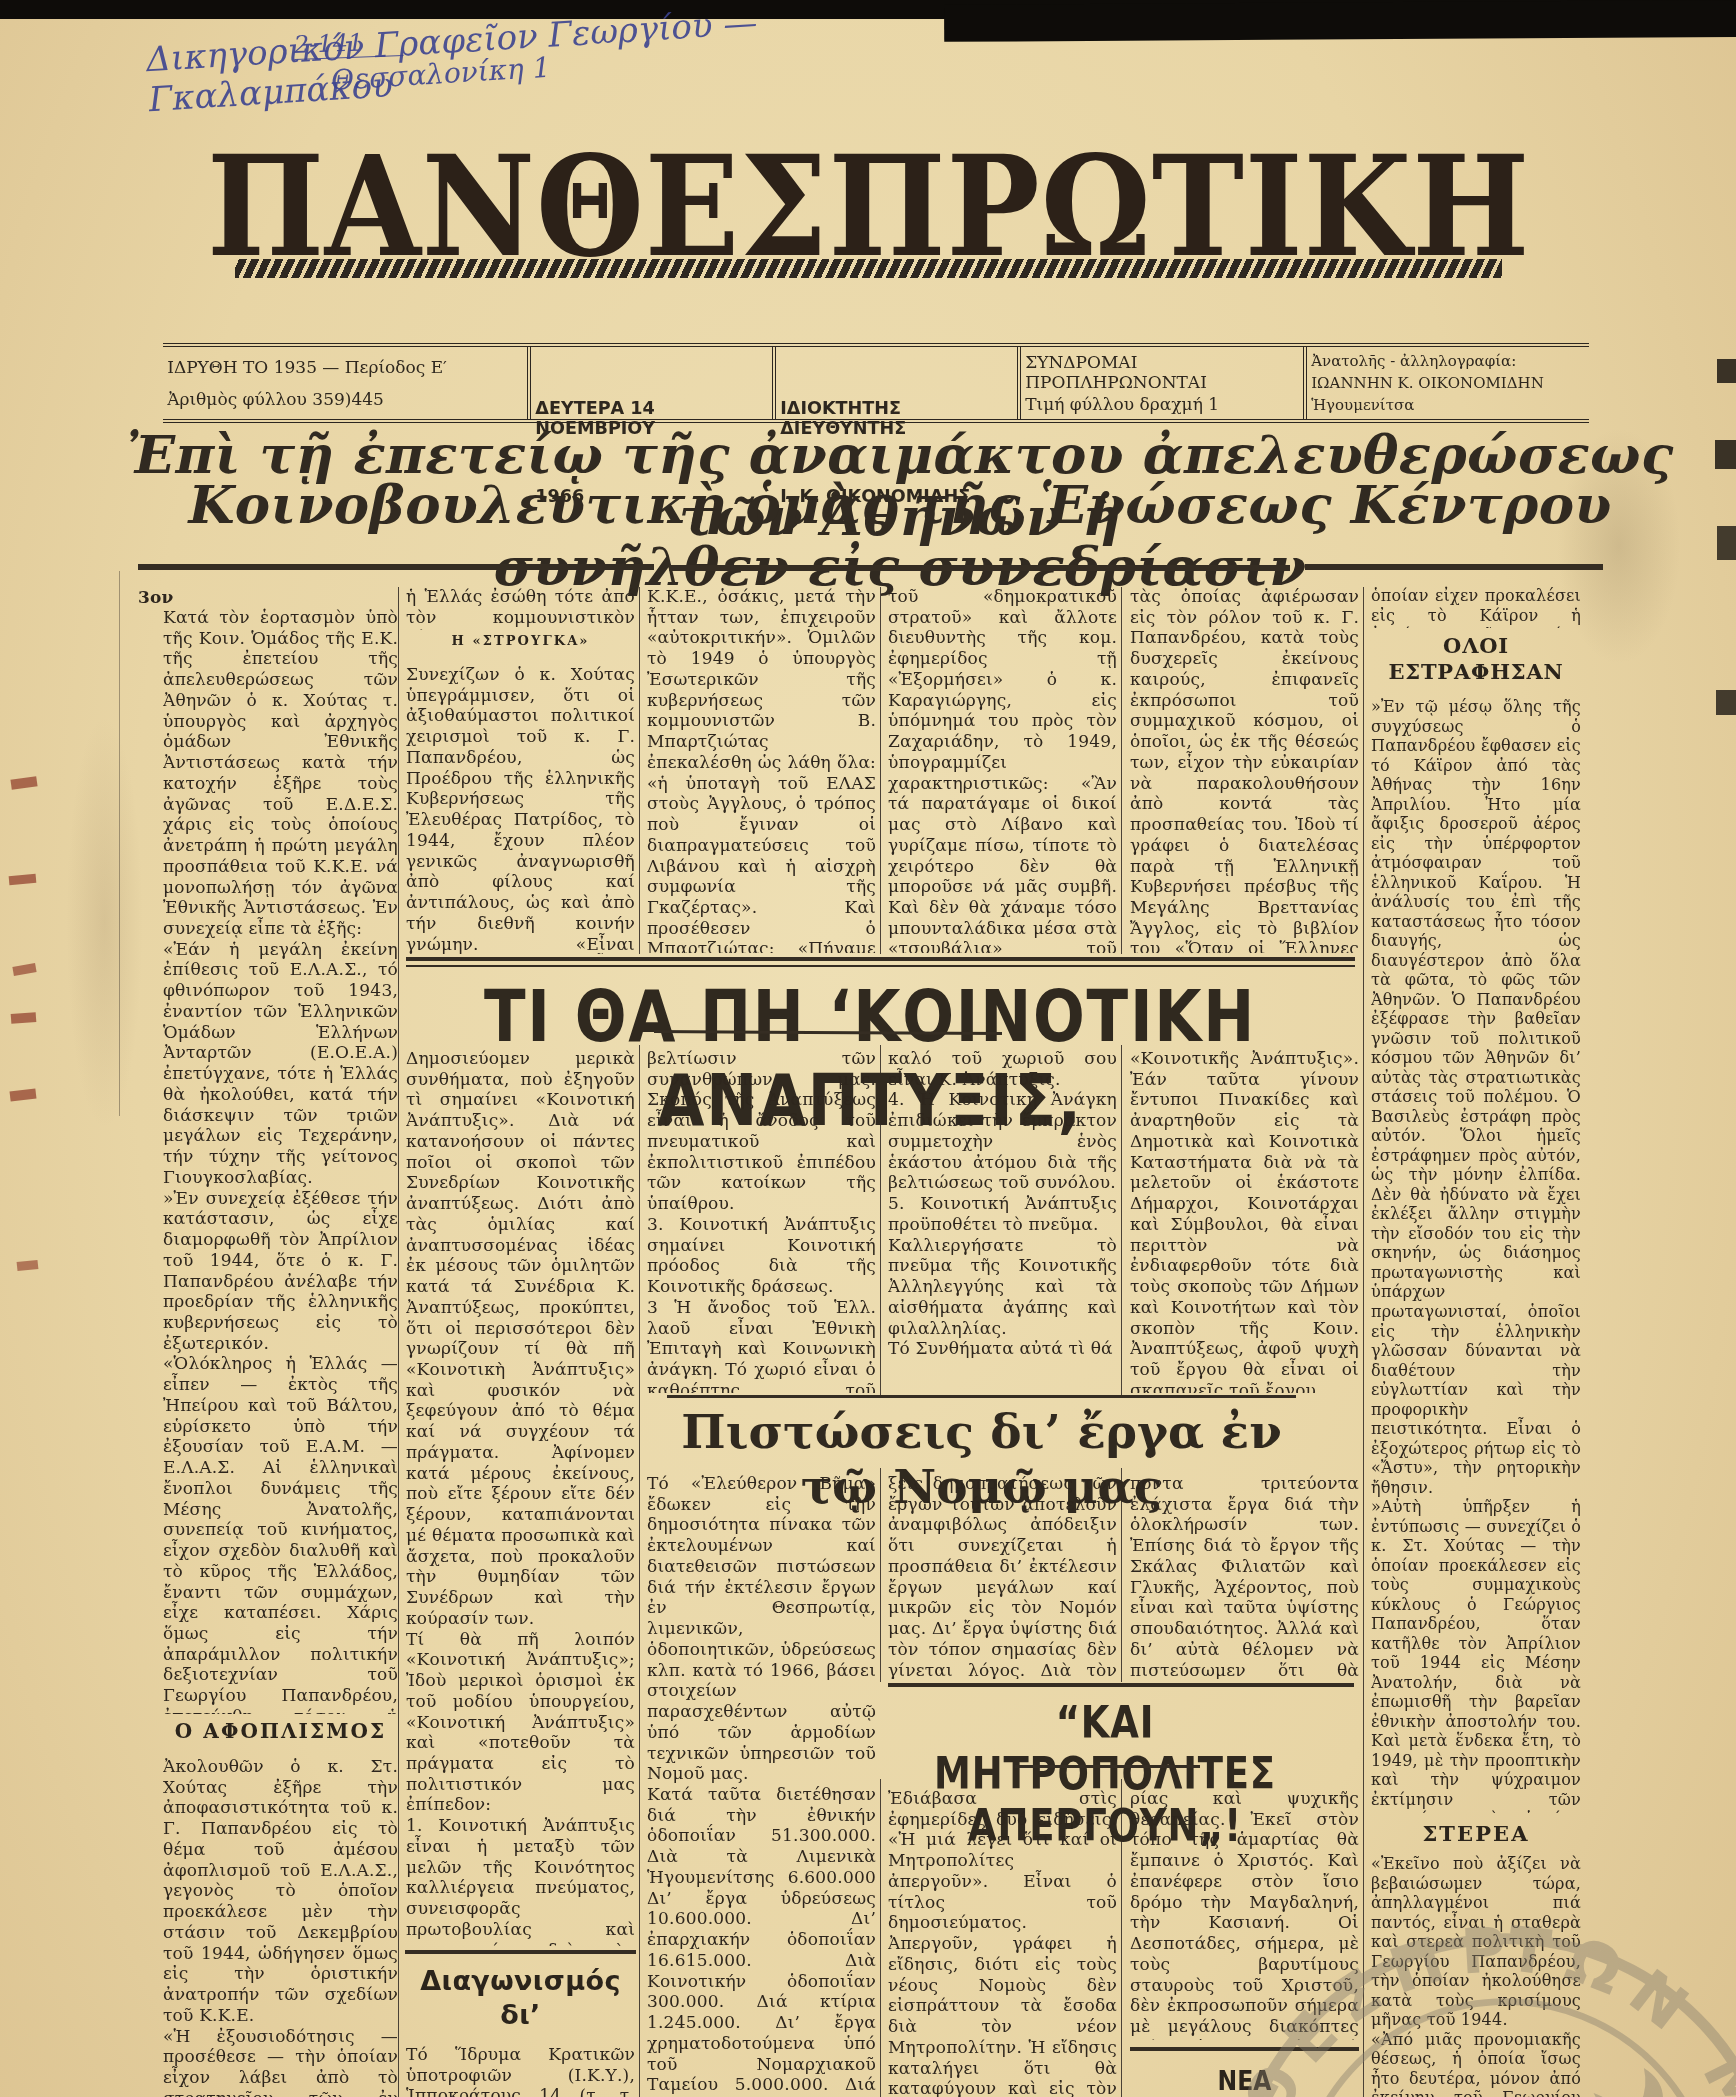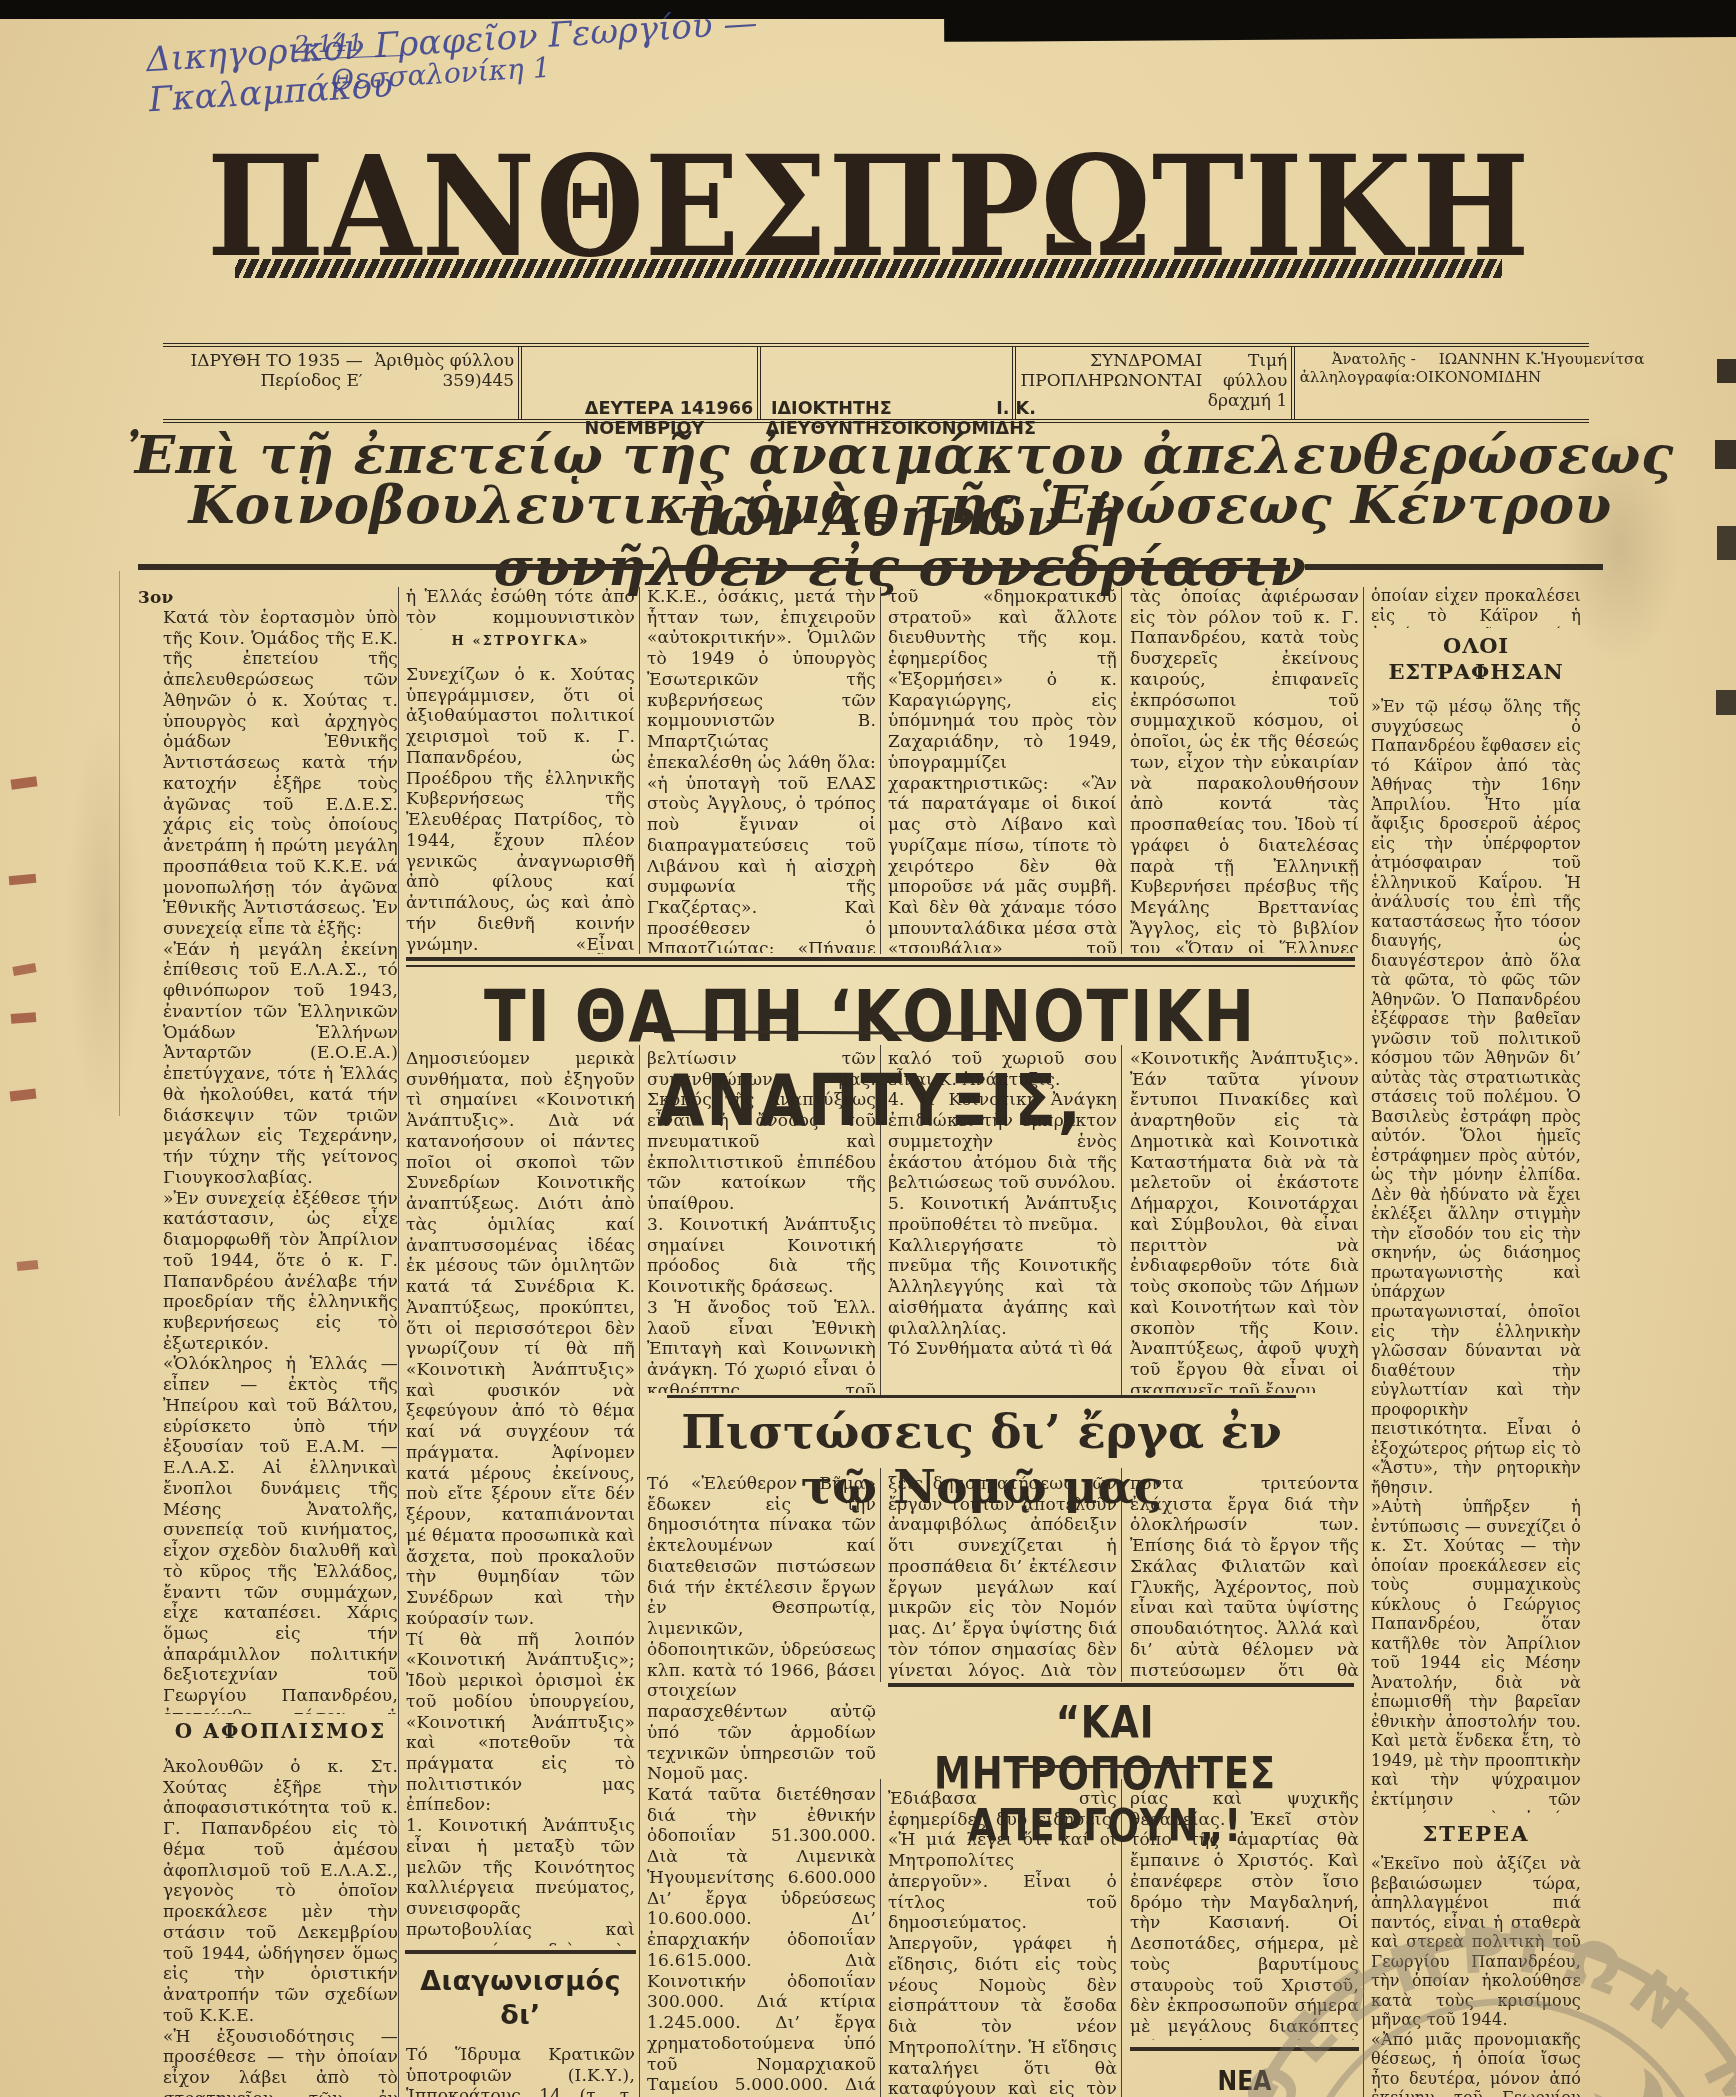--- a/index.html
+++ b/index.html
@@ -17,21 +17,21 @@
   .vrule{position:absolute;width:1.3px;background:#4a4136;}
   .masthead{position:absolute;left:63px;top:125px;width:1611px;text-align:center;
      font-weight:bold;font-size:124px;letter-spacing:0.8px;color:#2c2118;
      transform:scaleY(1.12);transform-origin:top center;font-family:"DejaVu Serif",serif;}
   .zigzag{position:absolute;left:235px;top:259px;width:1267px;height:19.3px;
      background:repeating-linear-gradient(115deg,transparent 0 3.8px,#2d2720 3.8px 11px);}
   .subtitle{position:absolute;left:63px;top:294px;width:1611px;text-align:center;
      font-family:"DejaVu Sans",sans-serif;font-weight:bold;font-size:24px;letter-spacing:1.3px;color:#2c251c;}
   .infobar{position:absolute;left:163px;top:343px;width:1426px;height:72px;display:flex;
      border-top:4.6px double #2c2620;border-bottom:4.6px double #2c2620;}
-  .cell{display:flex;flex-direction:row;justify-content:space-around;text-align:right;
+  .cell{display:flex;flex-direction:column;justify-content:space-around;text-align:left;
      padding:3.4px 4.2px;font-size:17px;color:#2e271e;}
   .cell+.cell{border-left:4.2px double #2c2620;}
   .cell .b{font-family:"DejaVu Sans",sans-serif;font-weight:bold;font-size:17.6px;margin-top:48px;}
   .headline{position:absolute;left:67px;width:1602px;text-align:center;font-style:italic;
      font-weight:bold;font-size:53px;color:#312a21;letter-spacing:0.4px;margin-left:32px;}
   .subhead{position:absolute;left:109px;top:529px;width:1519px;text-align:center;
      font-family:"DejaVu Sans",sans-serif;font-weight:bold;font-size:25px;color:#2e271e;}
   .bigfeature{position:absolute;font-family:"DejaVu Sans",sans-serif;font-weight:bold;
      color:#30291f;text-align:center;}
   .handw{position:absolute;color:#3d4490;font-style:italic;font-family:"DejaVu Serif",serif;

